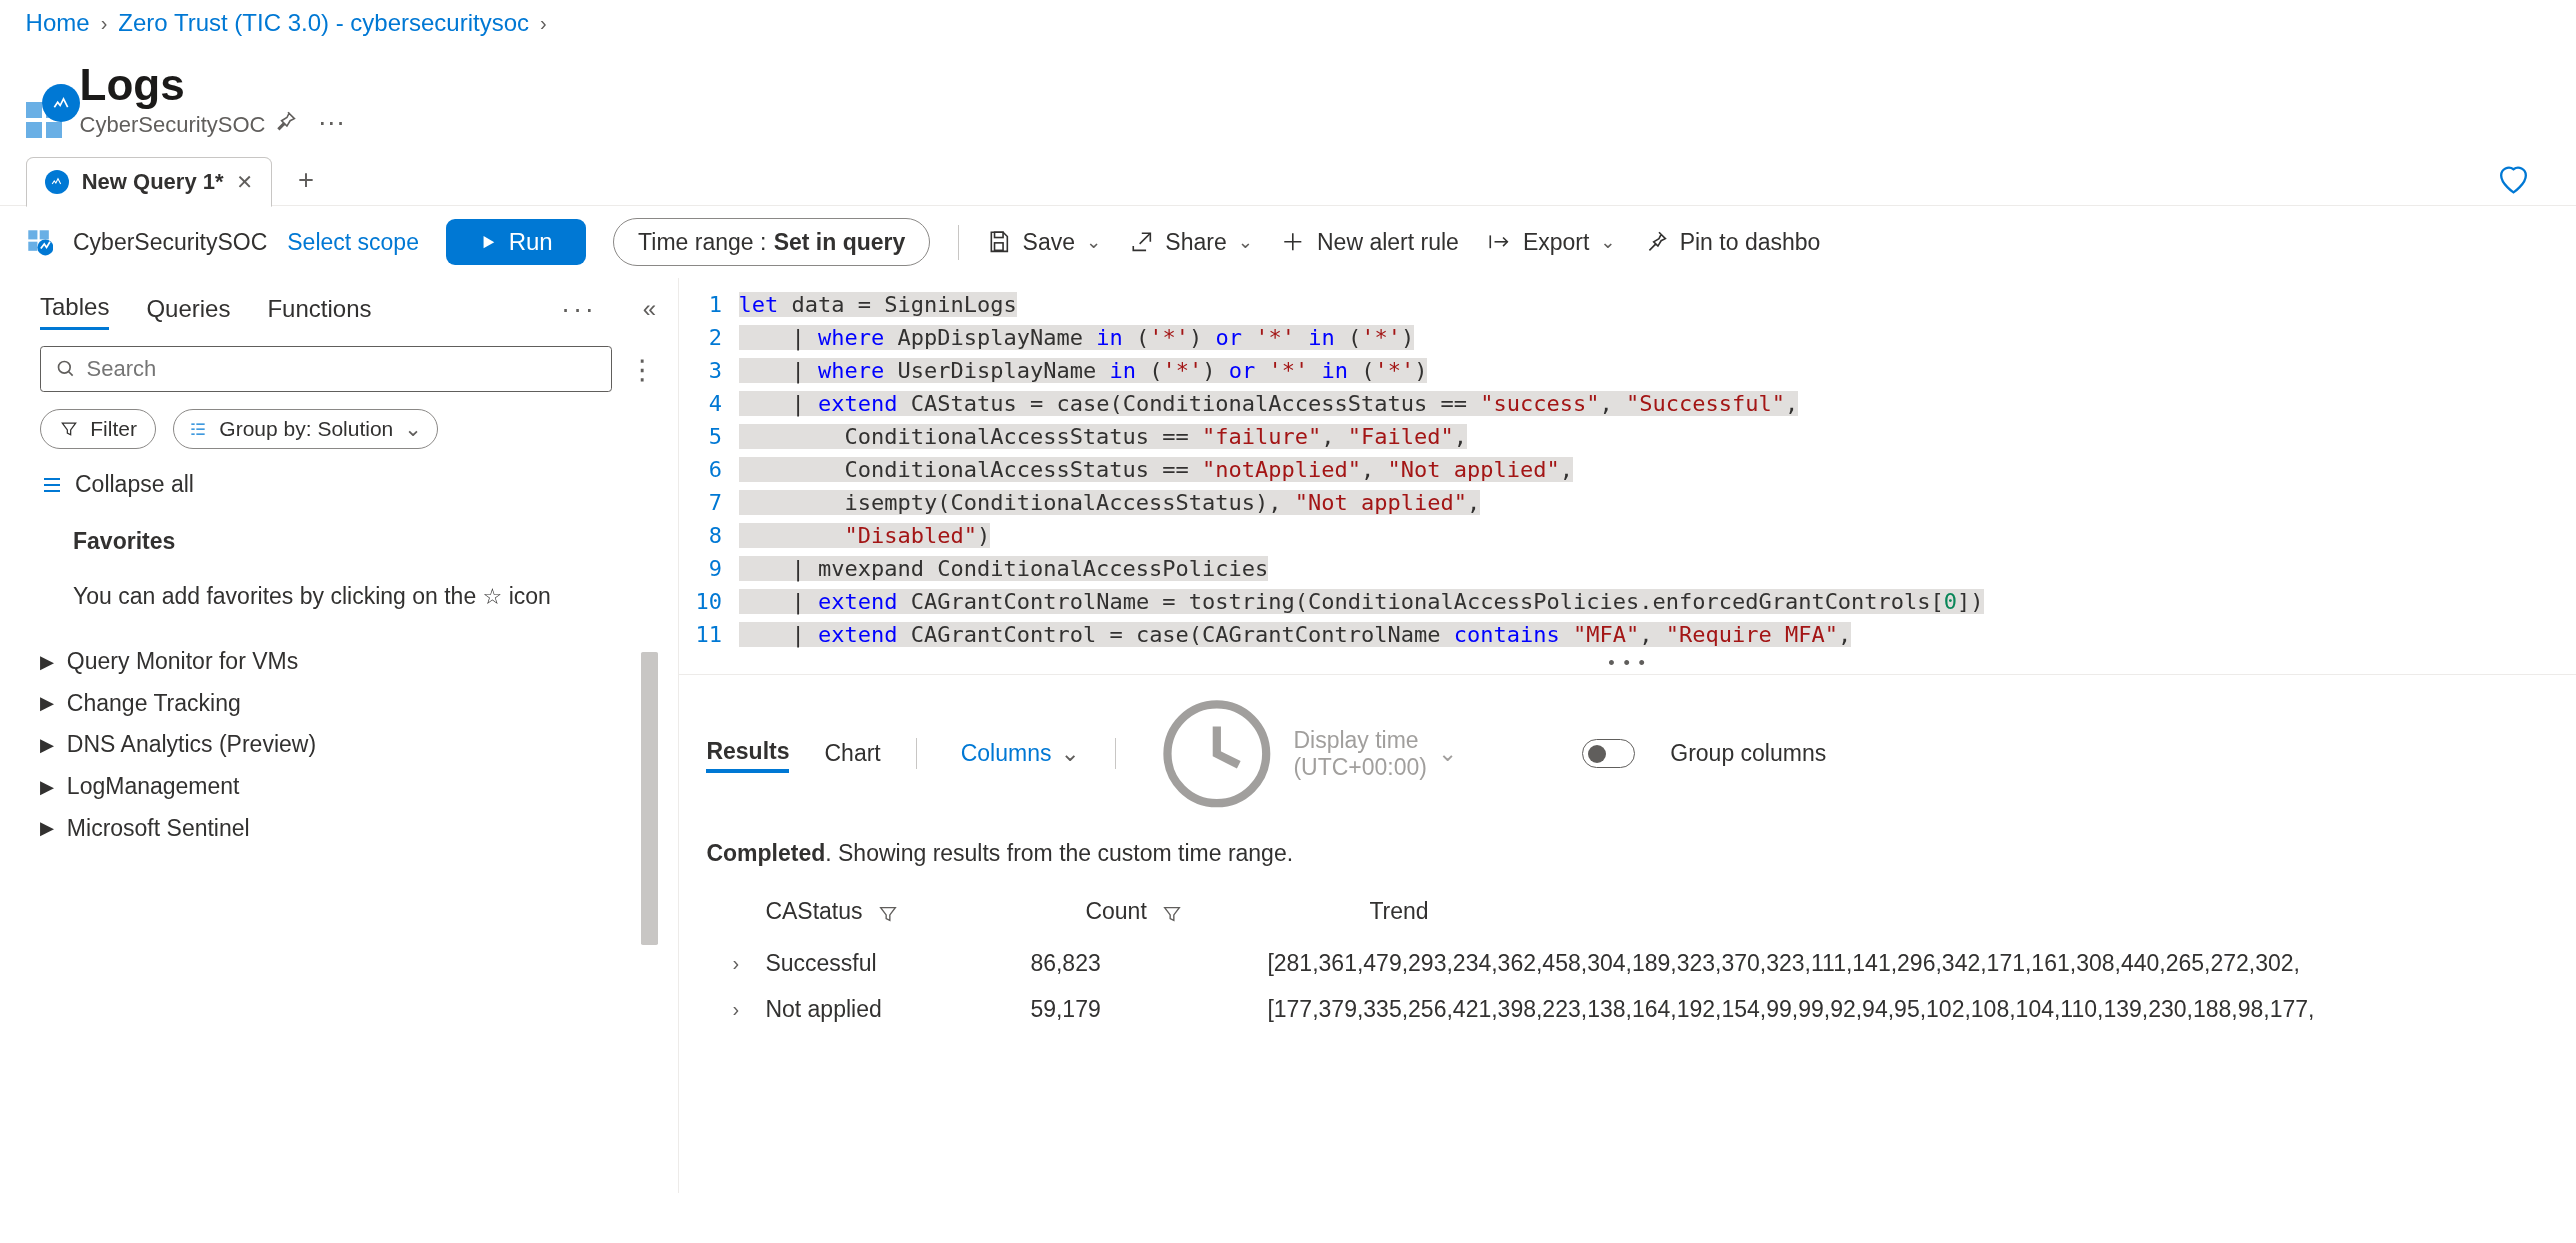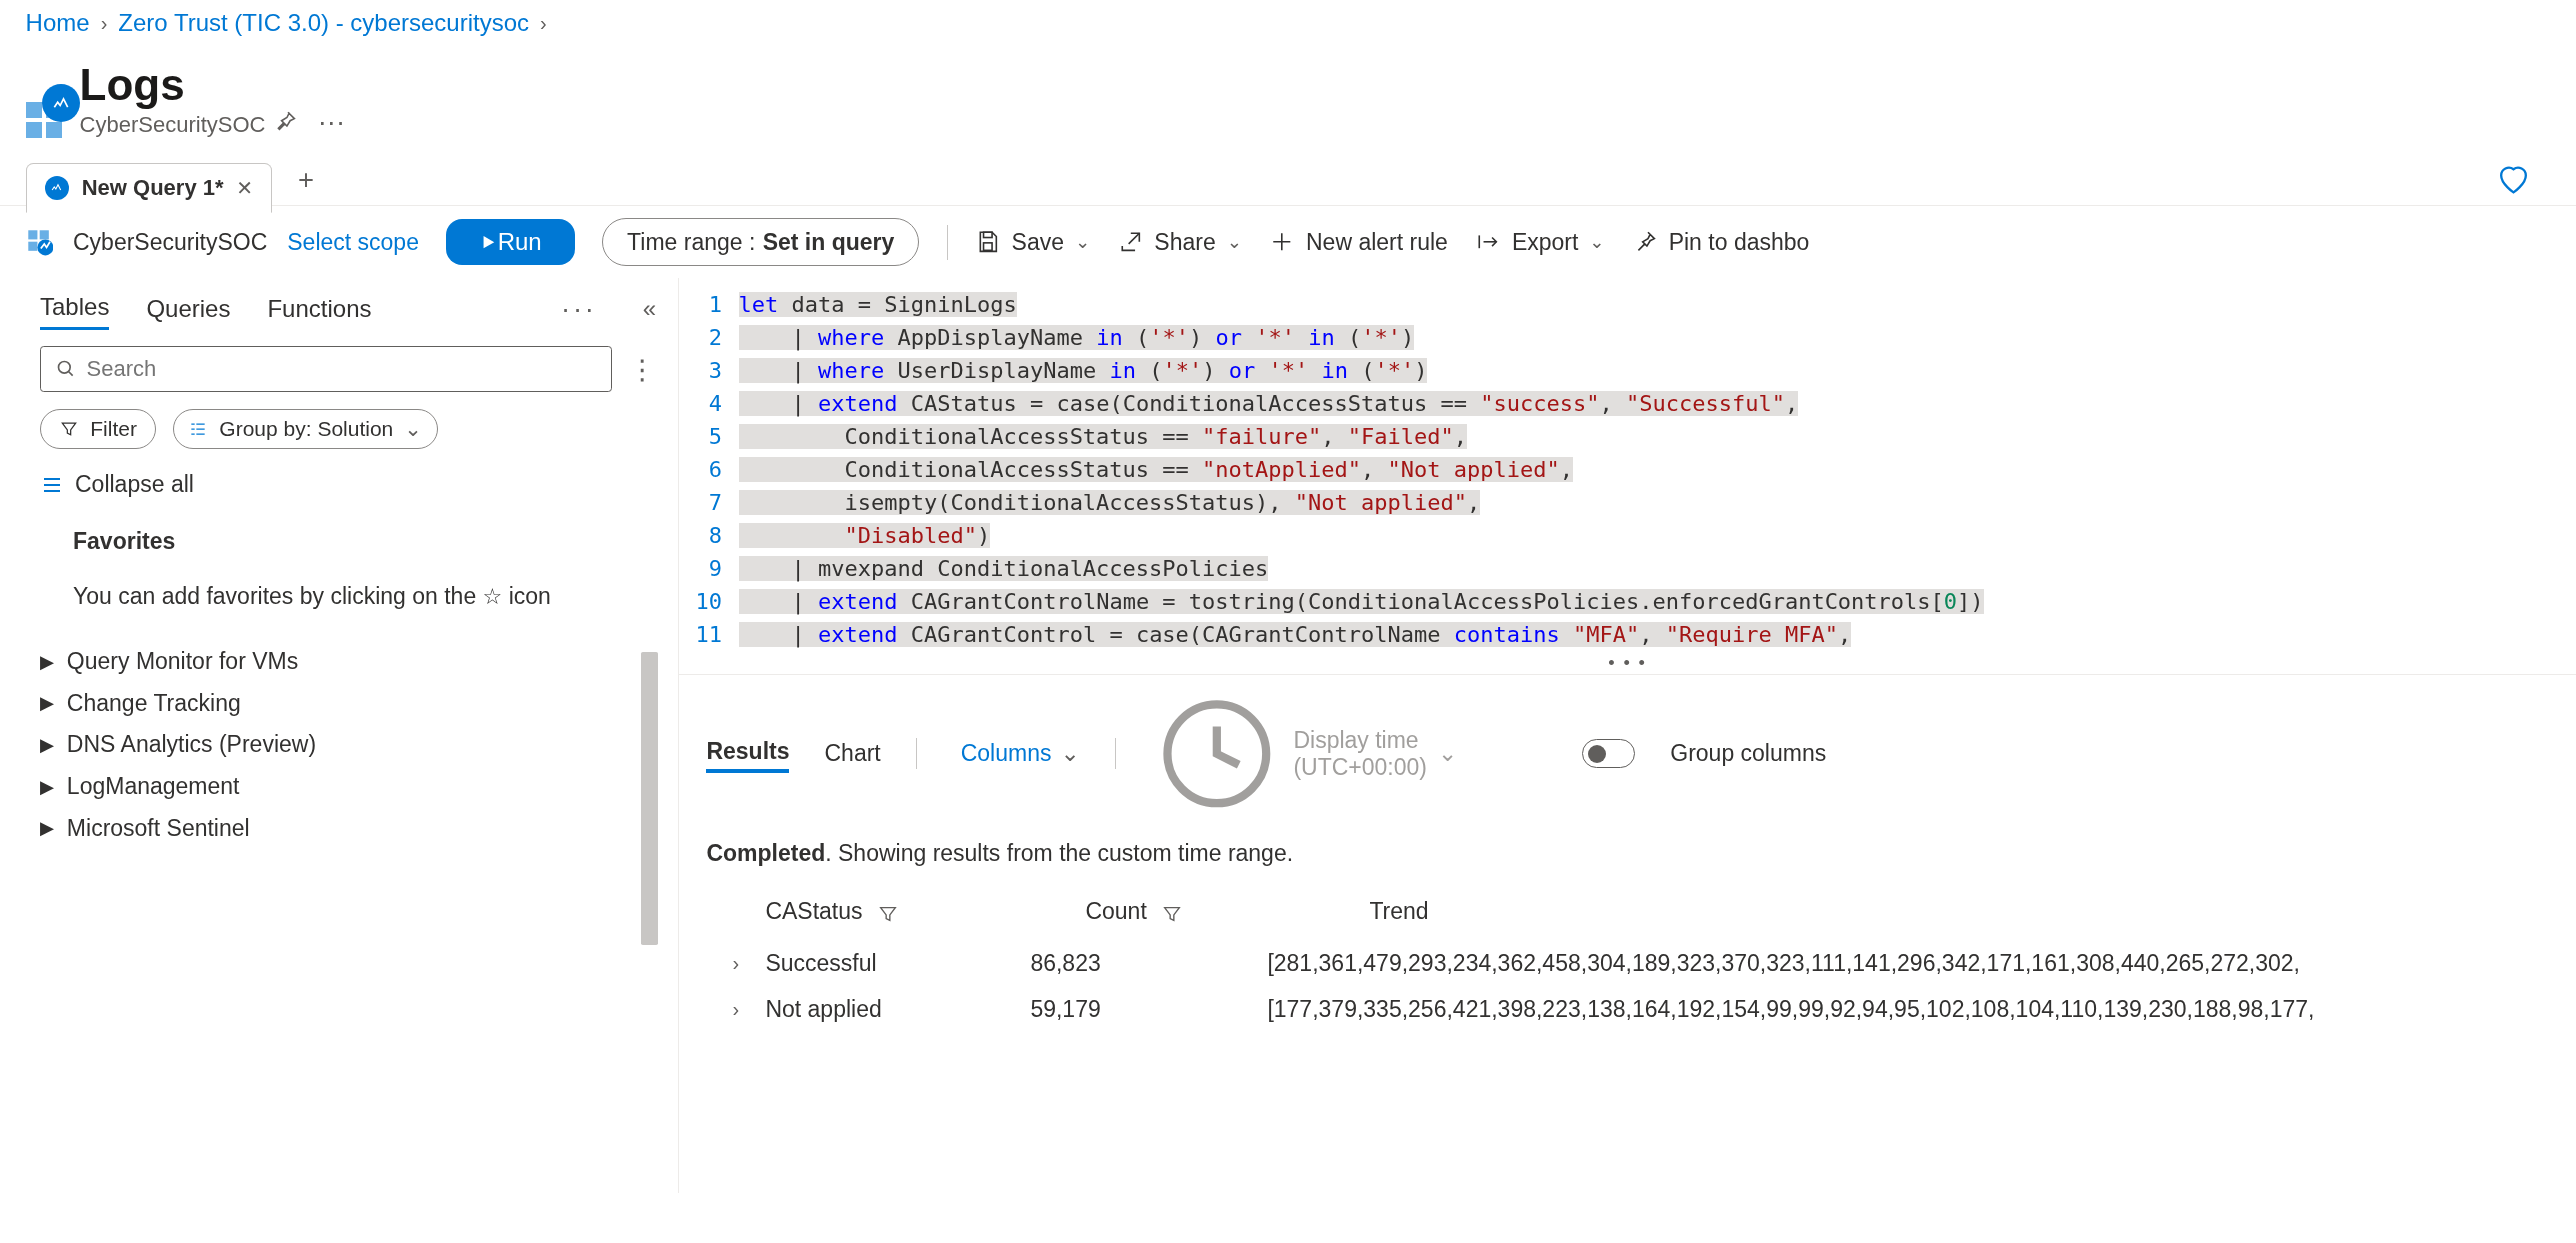--- a/index.html
+++ b/index.html
@@ -50,21 +50,21 @@
       border-bottom: 0.9px solid #edebe9;
       padding: 0 25.6px;
       justify-content: space-between;
     }
     .tab-strip { display: flex; align-items: center; gap: 16.5px; }
     .query-tab {
       display: flex; align-items: center; gap: 12.8px;
       border: 0.9px solid #c8c6c4; border-bottom: 0.9px solid #fff;
       border-radius: 7.3px 7.3px 0 0;
       padding: 11px 18.3px;
-      position: relative; top: 8px;
+      position: relative; top: 2px;
       background: #fff;
     }
     .tab-icon {
       width: 24px; height: 24px; border-radius: 50%; background: #0078d4;
       display:flex;align-items:center;justify-content:center;
     }
     .tab-icon svg { width:12.8px; height:12.8px;}
     .query-tab .name { font-weight: 600; font-size: 22px; }
     .query-tab .close { color: #605e5c; font-size: 20px; cursor: pointer; }
     .add-tab { font-size: 27.4px; color: #605e5c; cursor: pointer; padding: 0 9.1px;}
@@ -78,22 +78,22 @@
       font-size: 23px;
       flex-wrap: nowrap;
     }
     .scope-left { display: flex; align-items: center; gap: 20px; }
     .scope-left .ws-icon {
       width: 27.4px; height: 27.4px; display:flex;align-items:center;justify-content:center;
     }
     .scope-link { color: #0078d4; cursor: pointer; }
     .run-btn {
       background: #0078d4; color: #fff; border: none;
-      padding: 9.1px 33px; border-radius: 16px; font-size: 24px;
-      display: inline-flex; align-items: center; cursor: pointer;
+      padding: 9.1px 33px; border-radius: 9px; font-size: 24px;
+      display: inline-flex; align-items: center; gap: 11px; cursor: pointer;
     }
     .time-range {
       border: 0.9px solid #8a8886; border-radius: 914px;
       padding: 9.1px 24px; font-size: 23px; cursor: pointer;
       display:flex; gap:7.3px;
     }
     .time-range .val { font-weight: 600; }
     .vsep { width: 0.9px; height: 35px; background: #c8c6c4; }
     .toolbar-btn { display: inline-flex; align-items: center; gap: 11px; cursor: pointer; }
     .toolbar-btn .chev { font-size: 18.3px; color: #605e5c; }

